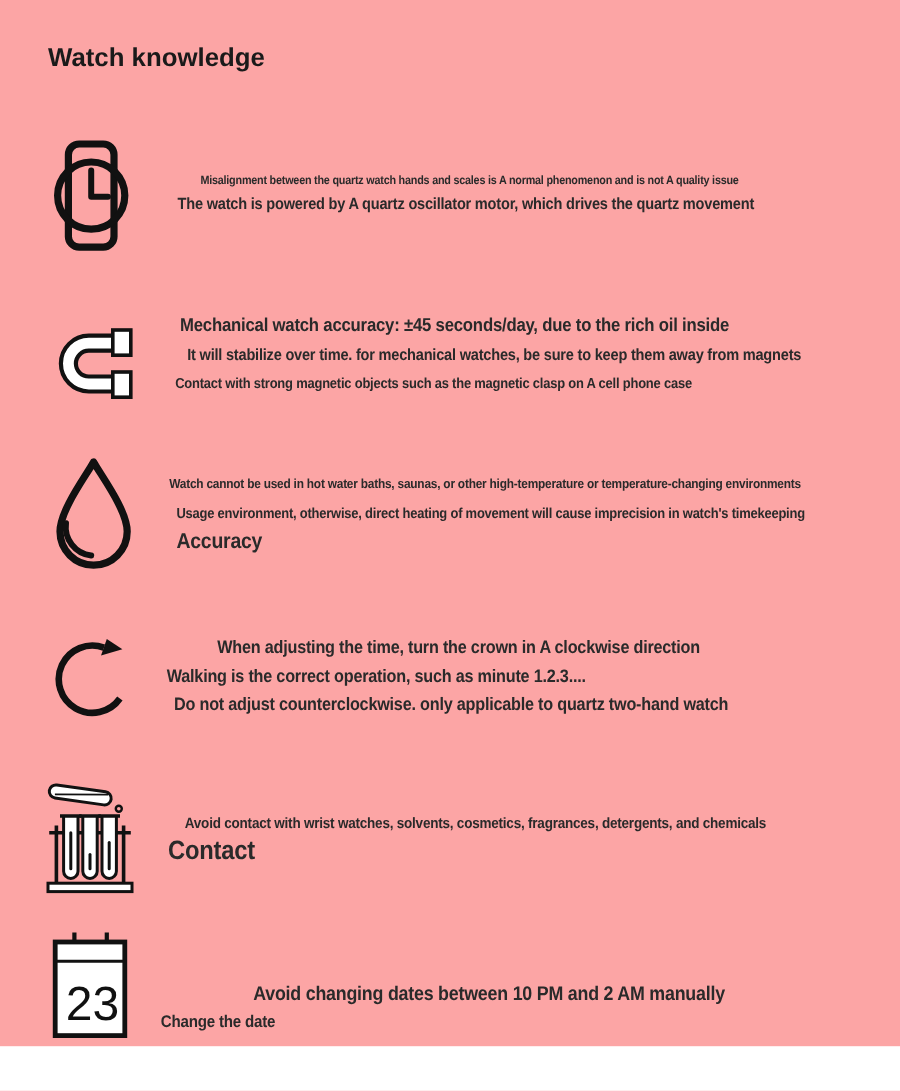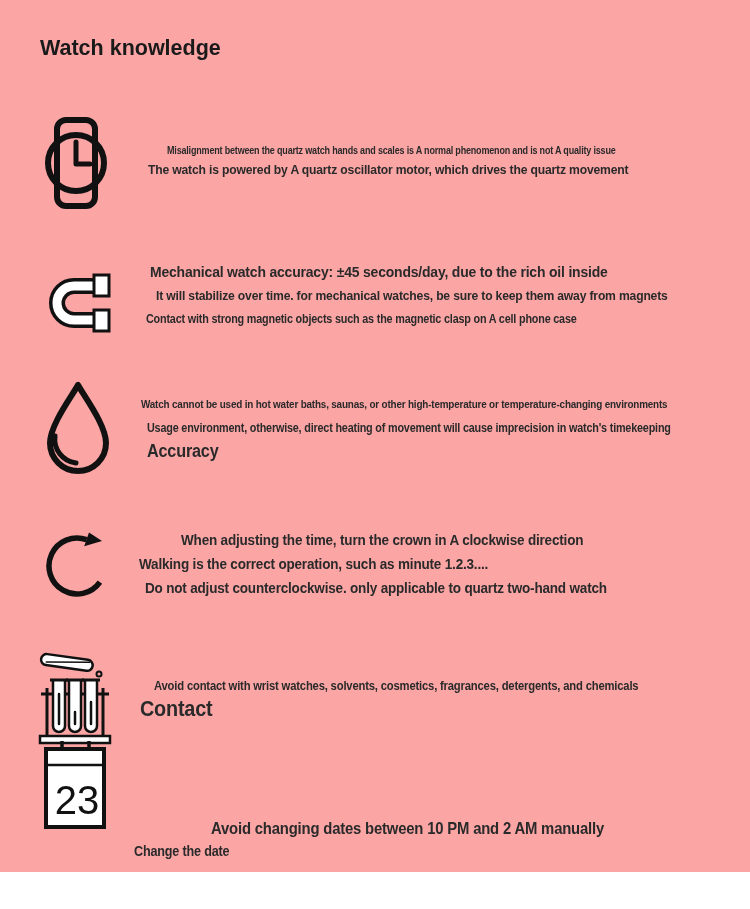--- a/index.html
+++ b/index.html
@@ -34,21 +34,21 @@
   
   .i-s4 { left:45px; top:524px; }
   .s4l1 { left:181px; top:531px; font-size:15px; }
   .s4l2 { left:139px; top:555px; font-size:15px; }
   .s4l3 { left:145px; top:579px; font-size:15px; }
   
   .i-s5 { left:38px; top:648px; }
   .s5l1 { left:154px; top:679px; font-size:12.5px; }
   .s5l2 { left:140px; top:696px; font-size:22px; }
   
-  .i-s6 { left:42px; top:740px;text-align:right; }
+  .i-s6 { left:42px; top:776px;text-align:right; }
   .s6l1 { left:211px; top:819px; font-size:16.5px; }
   .s6l2 { left:134px; top:843px; font-size:14px; }
   svg .st { stroke:#111111; fill:none; }
 </style>
 </head>
 <body>
 
 <div class="page">
 
   <h1 class="title">Watch knowledge</h1>

